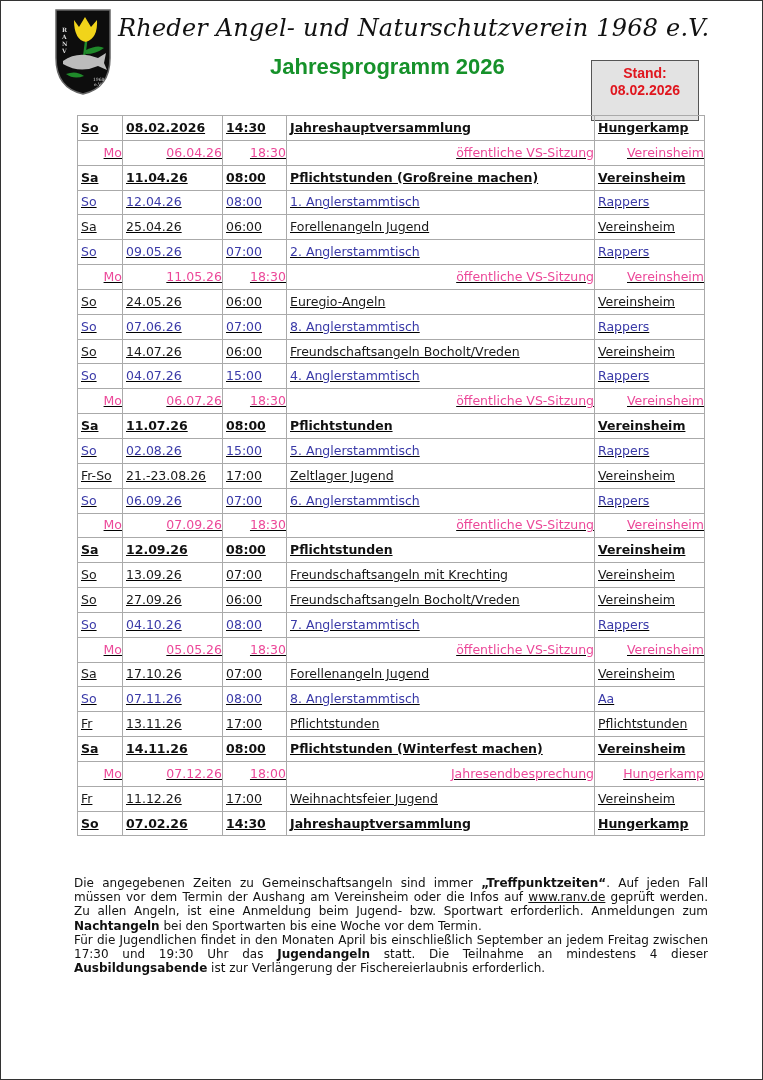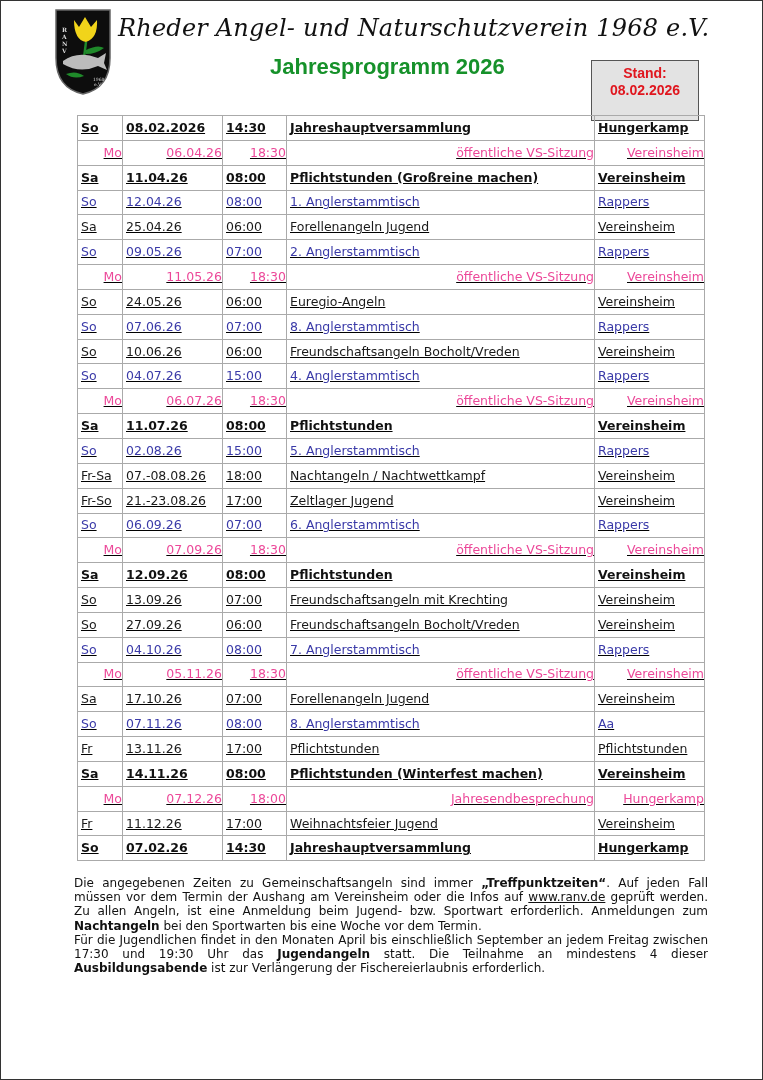--- a/index.html
+++ b/index.html
@@ -118,21 +118,21 @@
       </tr>
       <tr class="t-blue">
         <td>So</td>
         <td>07.06.26</td>
         <td>07:00</td>
         <td>8. Anglerstammtisch</td>
         <td>Rappers</td>
       </tr>
       <tr class="t-normal">
         <td>So</td>
-        <td>10.06.26</td>
+        <td>14.07.26</td>
         <td>06:00</td>
         <td>Freundschaftsangeln Bocholt/Vreden</td>
         <td>Vereinsheim</td>
       </tr>
       <tr class="t-blue">
         <td>So</td>
         <td>04.07.26</td>
         <td>15:00</td>
         <td>4. Anglerstammtisch</td>
         <td>Rappers</td>
@@ -150,27 +150,20 @@
         <td>08:00</td>
         <td>Pflichtstunden</td>
         <td>Vereinsheim</td>
       </tr>
       <tr class="t-blue">
         <td>So</td>
         <td>02.08.26</td>
         <td>15:00</td>
         <td>5. Anglerstammtisch</td>
         <td>Rappers</td>
-      </tr>
-      <tr class="t-normal">
-        <td>Fr-Sa</td>
-        <td>07.-08.08.26</td>
-        <td>18:00</td>
-        <td>Nachtangeln / Nachtwettkampf</td>
-        <td>Vereinsheim</td>
       </tr>
       <tr class="t-normal">
         <td>Fr-So</td>
         <td>21.-23.08.26</td>
         <td>17:00</td>
         <td>Zeltlager Jugend</td>
         <td>Vereinsheim</td>
       </tr>
       <tr class="t-blue">
         <td>So</td>
@@ -209,21 +202,21 @@
       </tr>
       <tr class="t-blue">
         <td>So</td>
         <td>04.10.26</td>
         <td>08:00</td>
         <td>7. Anglerstammtisch</td>
         <td>Rappers</td>
       </tr>
       <tr class="t-green">
         <td>Mo</td>
-        <td>05.11.26</td>
+        <td>05.05.26</td>
         <td>18:30</td>
         <td>öffentliche VS-Sitzung</td>
         <td>Vereinsheim</td>
       </tr>
       <tr class="t-normal">
         <td>Sa</td>
         <td>17.10.26</td>
         <td>07:00</td>
         <td>Forellenangeln Jugend</td>
         <td>Vereinsheim</td>

